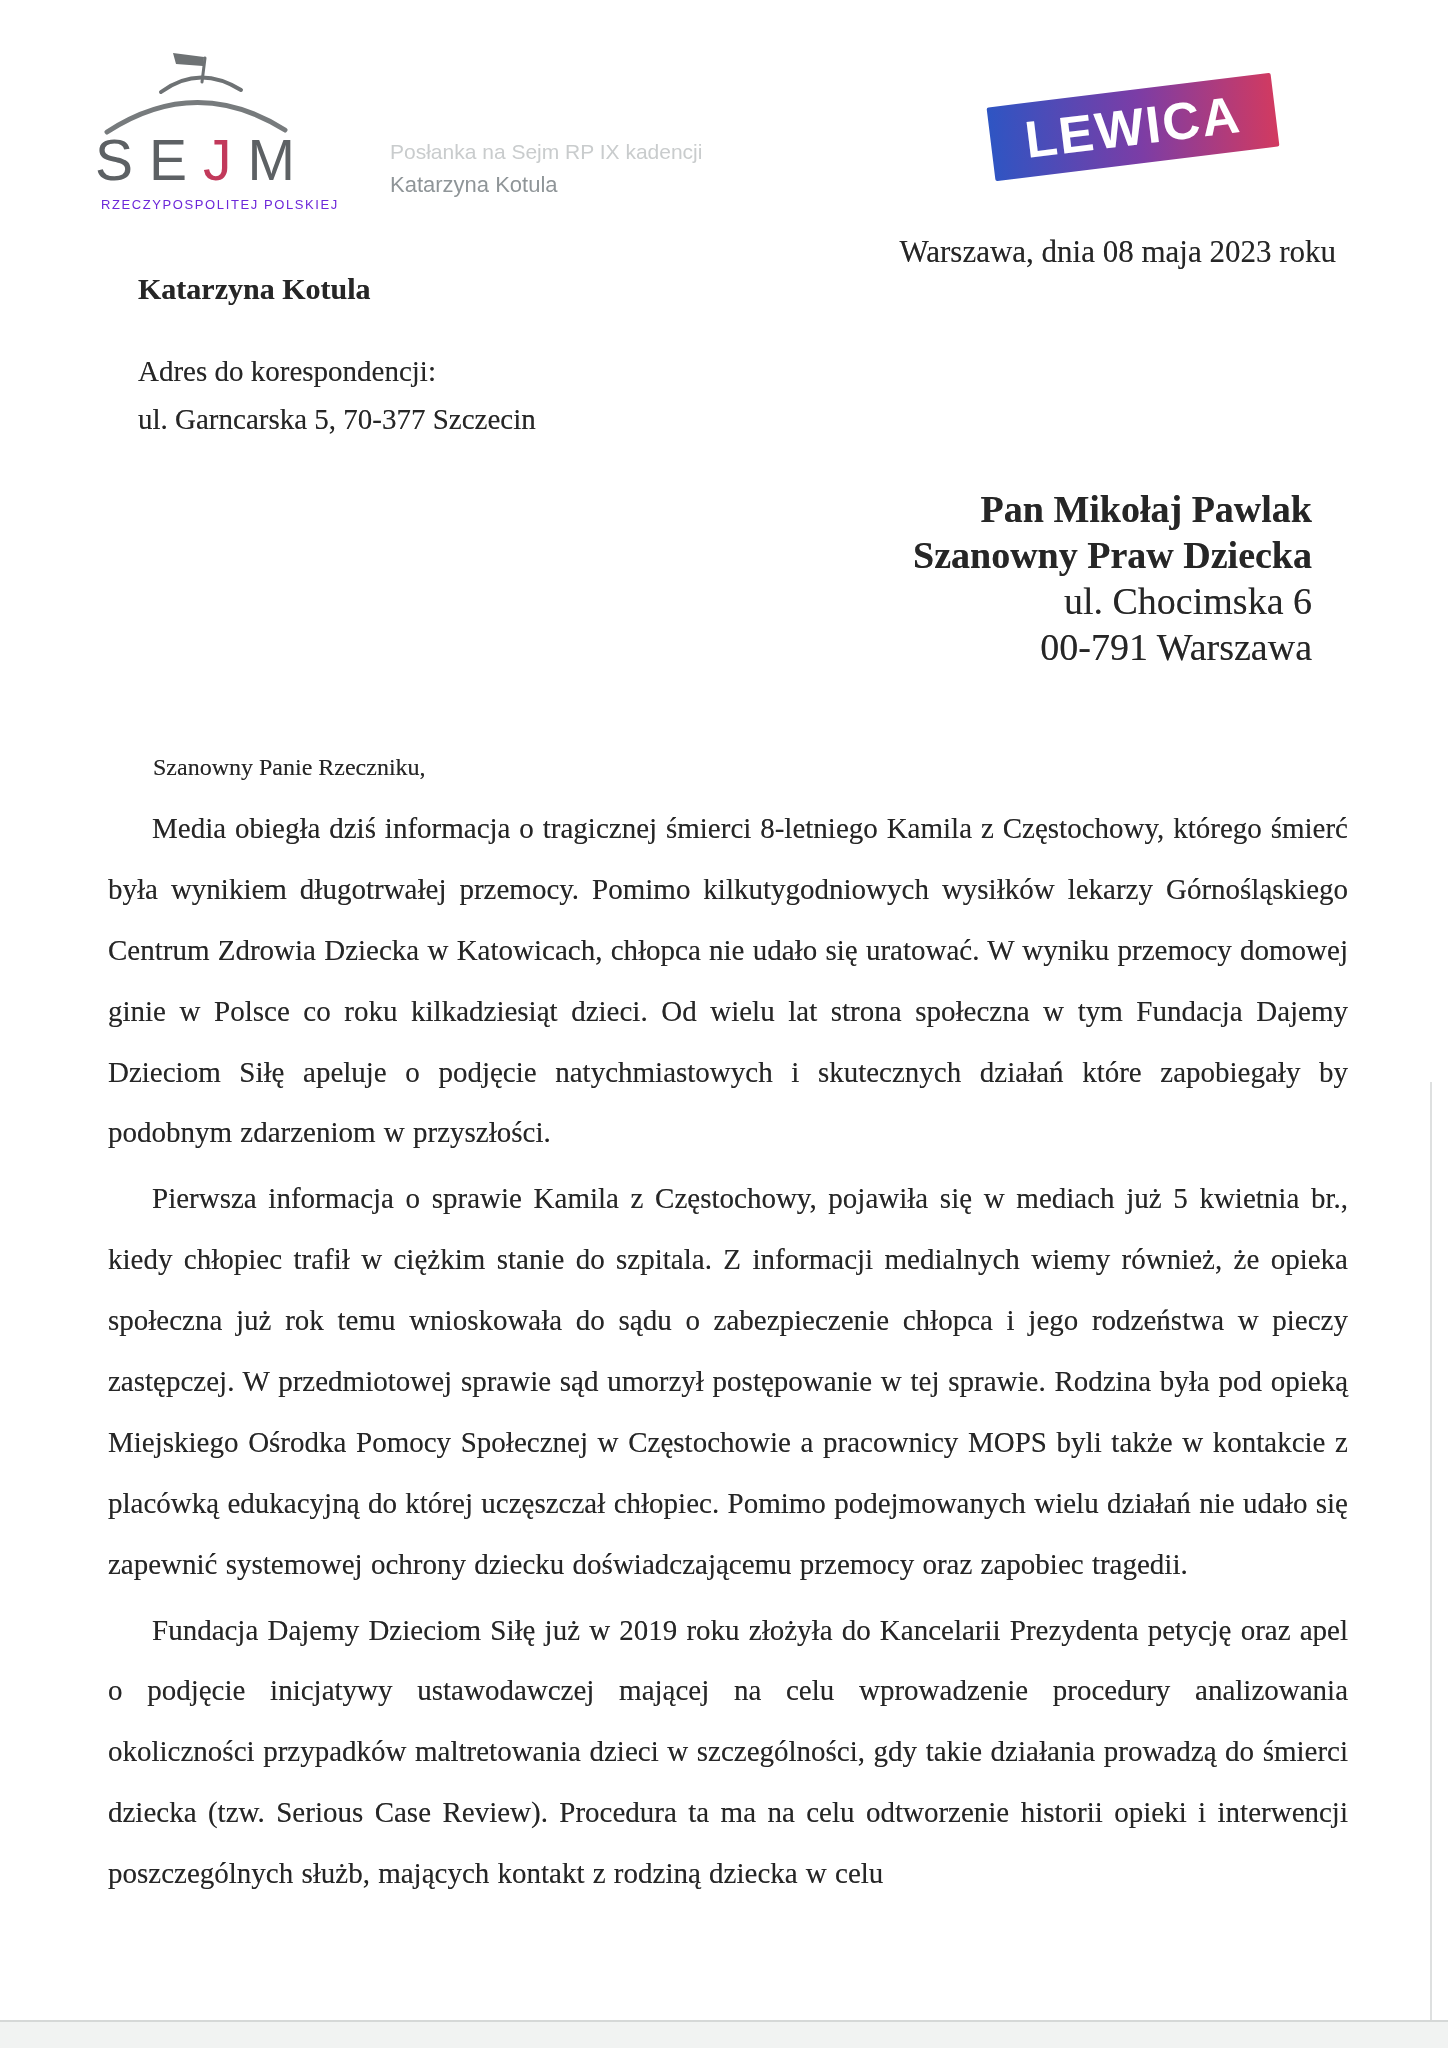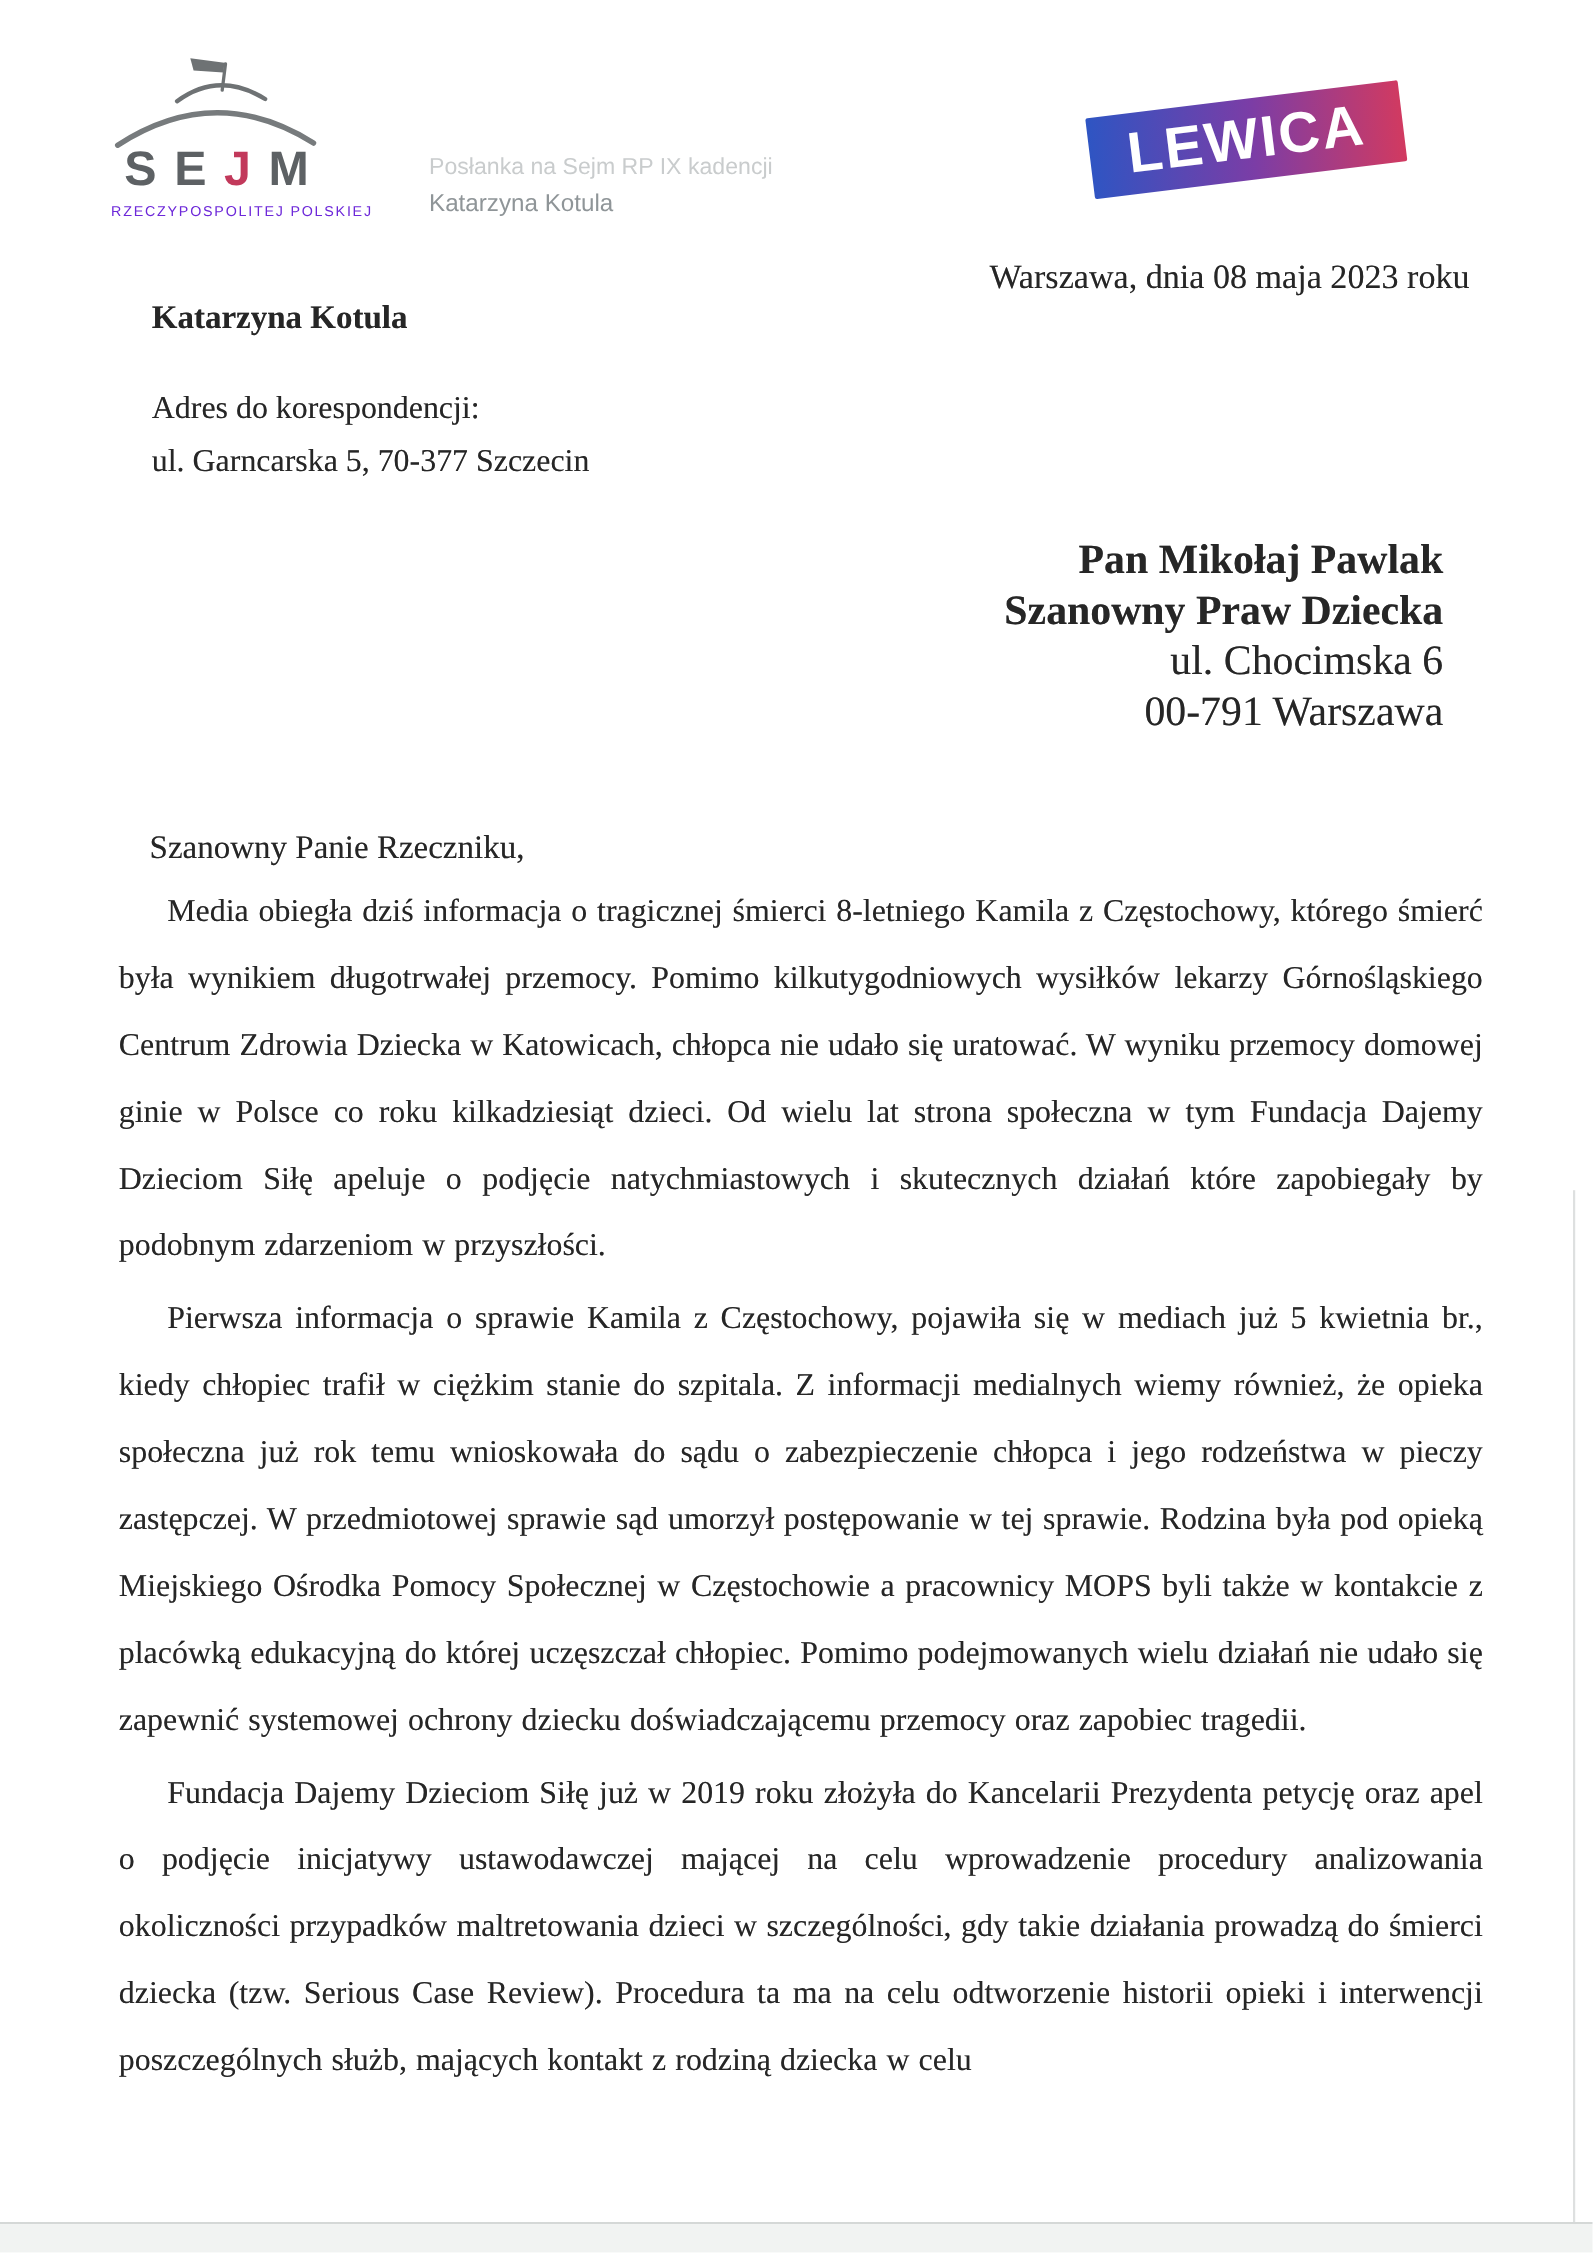--- a/index.html
+++ b/index.html
@@ -8,23 +8,23 @@
     width:1448px;height:2048px;
     background:#ffffff;
     overflow:hidden;
     font-family:"Liberation Serif", serif;
     color:#262626;
   }
   
   .sejm-logo{position:absolute;left:95px;top:52px;width:200px;}
   .sejm-dome{display:block;margin-left:6px;}
   .sejm-letters{
-    margin-top:-4px;margin-left:18px;
+    margin-top:-4px;
     font-family:"Liberation Sans", sans-serif;
-    font-size:44px;font-weight:700;color:#5d6164;
+    font-size:57px;font-weight:400;color:#5d6164;
     letter-spacing:16px;line-height:1;
   }
   .sejm-letters .j{color:#c2395b;}
   .sejm-sub{
     margin-top:8px;margin-left:6px;
     font-family:"Liberation Sans", sans-serif;
     font-size:13px;color:#6d28d9;letter-spacing:1.6px;white-space:nowrap;
   }
   
   .deputy-header{
@@ -53,21 +53,21 @@
   }
   .sender{position:absolute;left:138px;top:272px;font-size:29px;line-height:34px;}
   .sender .bold{font-weight:bold;font-size:30px;}
   .sender .underline{text-underline-offset:6px;margin-top:48px;}
   .sender .addr{margin-top:14px;}
   .recipient{
     position:absolute;top:486px;right:136px;
     text-align:right;font-size:38px;line-height:46px;
   }
   .recipient .bold{font-weight:bold;}
-  .salutation{position:absolute;left:136px;top:754px;font-size:30px;}
+  .salutation{position:absolute;left:153px;top:754px;font-size:24px;}
   .letter-body{position:absolute;left:108px;top:798px;width:1240px;}
   .letter-body p{
     margin:0 0 5px 0;
     font-size:29px;line-height:2.1;
     text-align:justify;text-indent:44px;
     word-spacing:1px;
   }
   
   .page-right-line{
     position:absolute;left:1430px;top:1082px;width:2px;height:940px;

